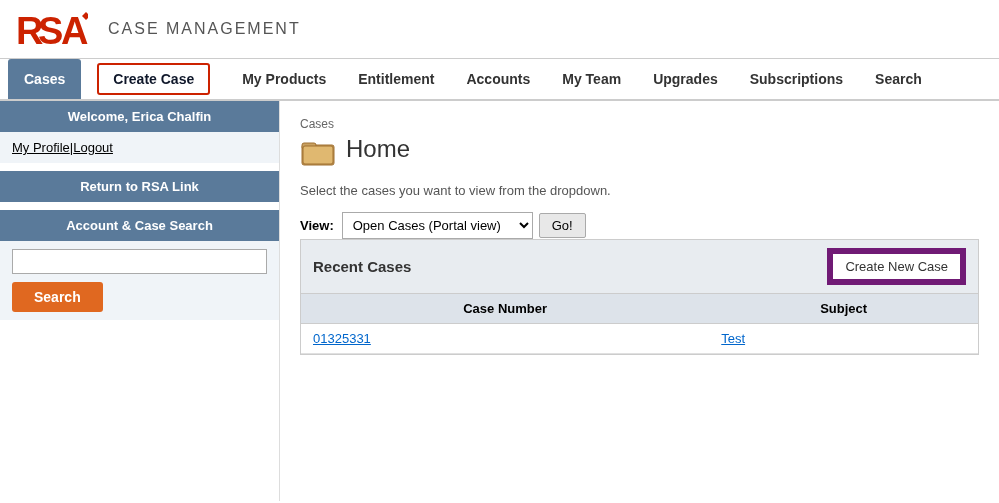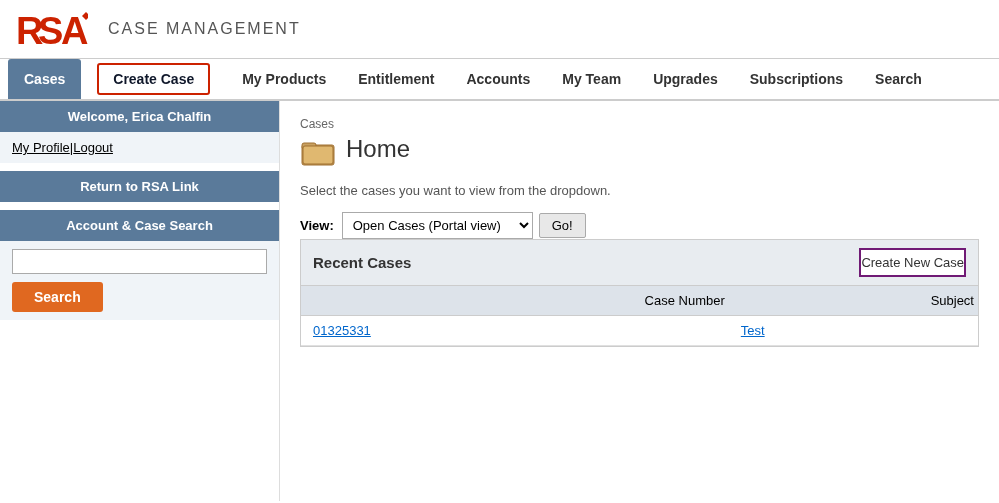--- a/index.html
+++ b/index.html
@@ -37,23 +37,23 @@
     .subtitle { color: #555; margin-bottom: 14px; font-size: 13px; }
     .view-row { display: flex; align-items: center; margin-bottom: 0; }
     .view-label { font-weight: bold; margin-right: 8px; font-size: 13px; }
     .view-select { padding: 4px 6px; font-size: 13px; border: 1px solid #aaa; background: #fff; }
     .go-btn { margin-left: 6px; padding: 4px 12px; font-size: 13px; background: #e8e8e8; border: 1px solid #aaa; cursor: pointer; border-radius: 2px; }
 
     
     .recent-cases { border: 1px solid #ccc; }
     .recent-cases-header { display: flex; justify-content: space-between; align-items: center; padding: 8px 12px; background: #e8ecf0; border-bottom: 1px solid #ccc; }
     .recent-cases-title { font-size: 15px; font-weight: bold; color: #333; }
-    .create-new-case-btn { border: 2px solid #701a75; background: #fff; padding: 5px 0; font-size: 13px; cursor: pointer; color: #333; font-weight: normal; }
+    .create-new-case-btn { border: 6px solid #701a75; background: #fff; padding: 5px 12px; font-size: 13px; cursor: pointer; color: #333; font-weight: normal; }
     .table { width: 100%; border-collapse: collapse; }
-    .table th { background: #dde3ea; padding: 7px 4px; text-align: right; font-size: 13px; font-weight: normal; border-bottom: 1px solid #ccc; }
+    .table th { background: #dde3ea; padding: 7px 12px; text-align: center; font-size: 13px; font-weight: bold; border-bottom: 1px solid #ccc; }
     .table td { padding: 7px 12px; border-bottom: 1px solid #e0e0e0; font-size: 13px; }
     .table a { color: #0066cc; text-decoration: underline; cursor: pointer; }
 
     
     .rsa-logo-wrap { display: flex; align-items: center; }
   </style>
 </head>
 <body>
 
 <div class="header">

